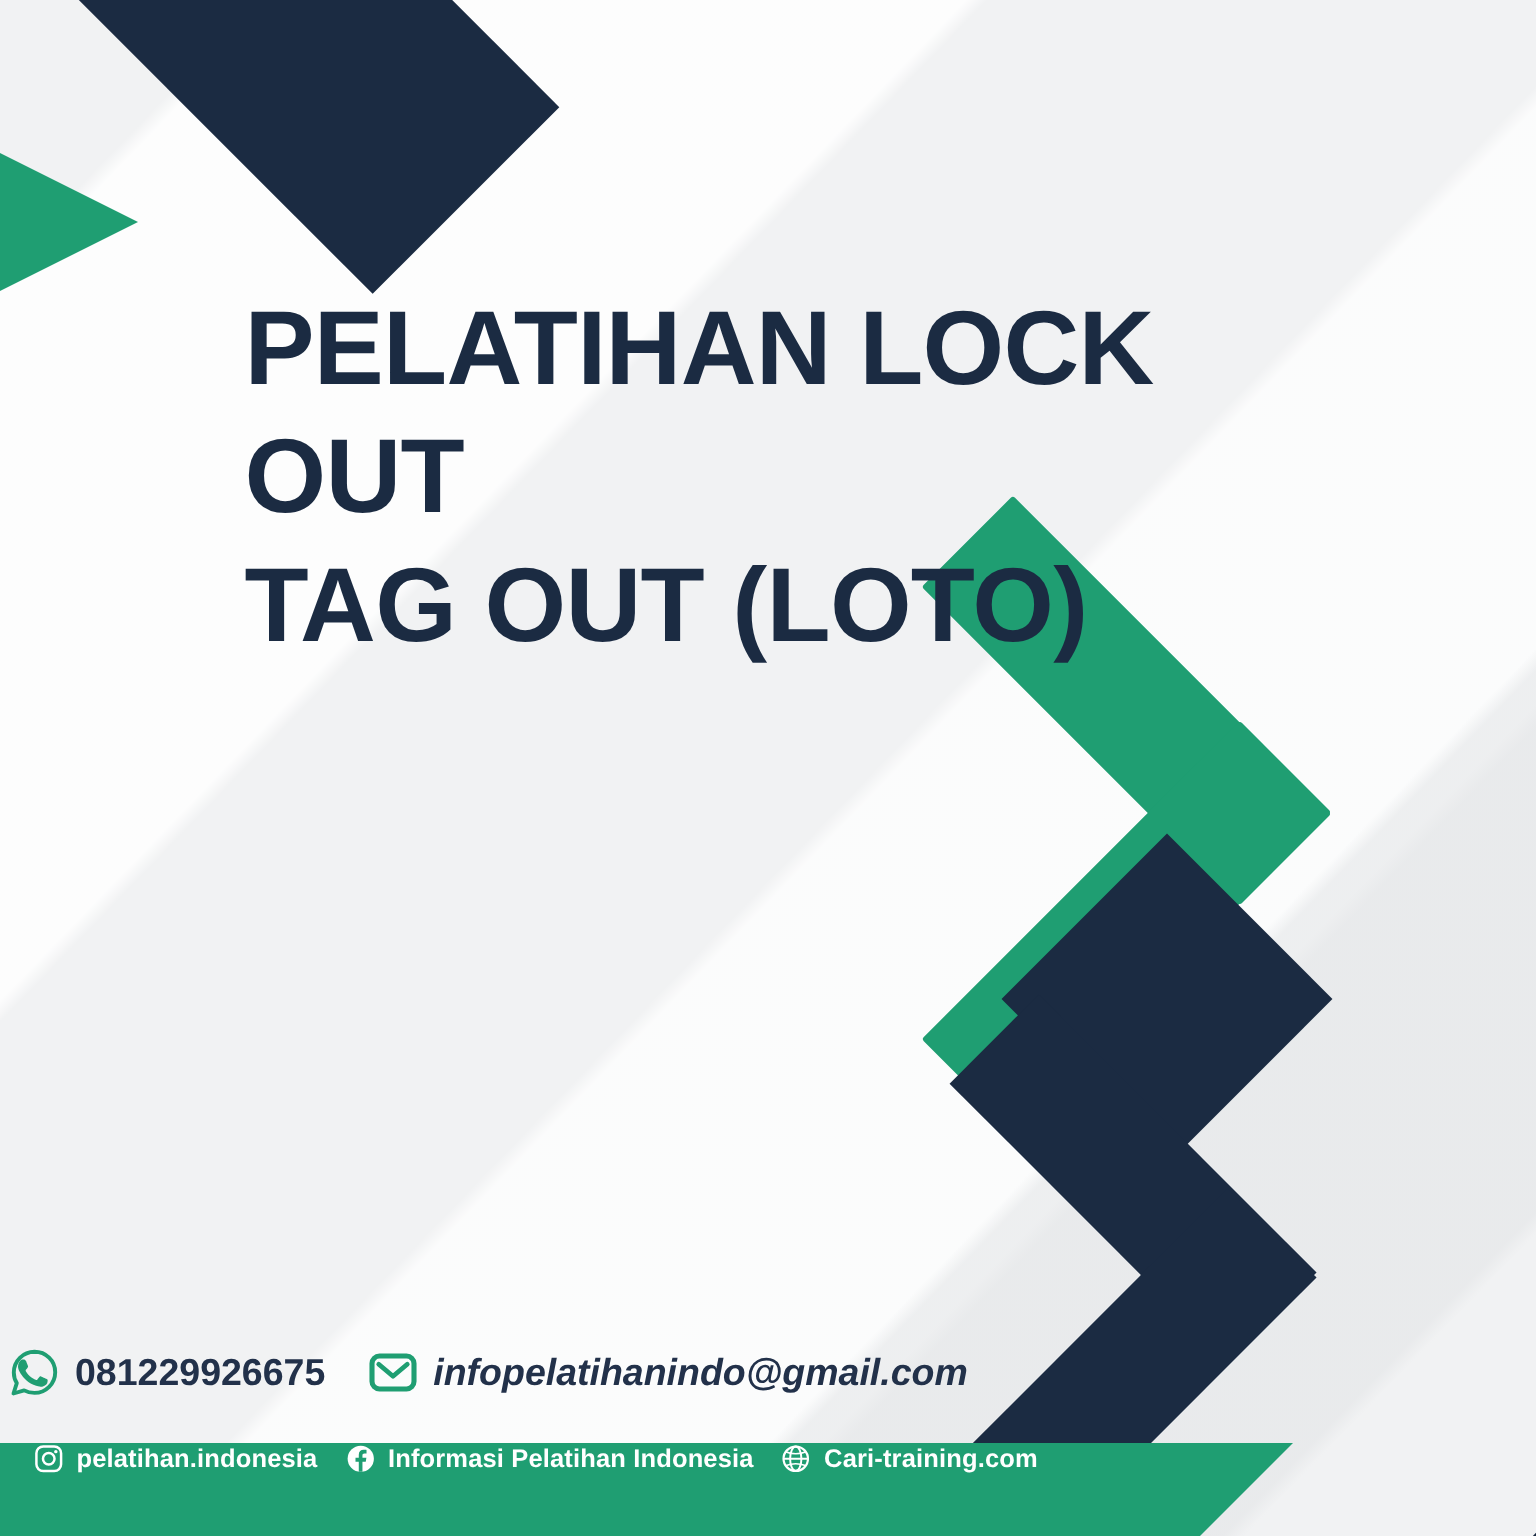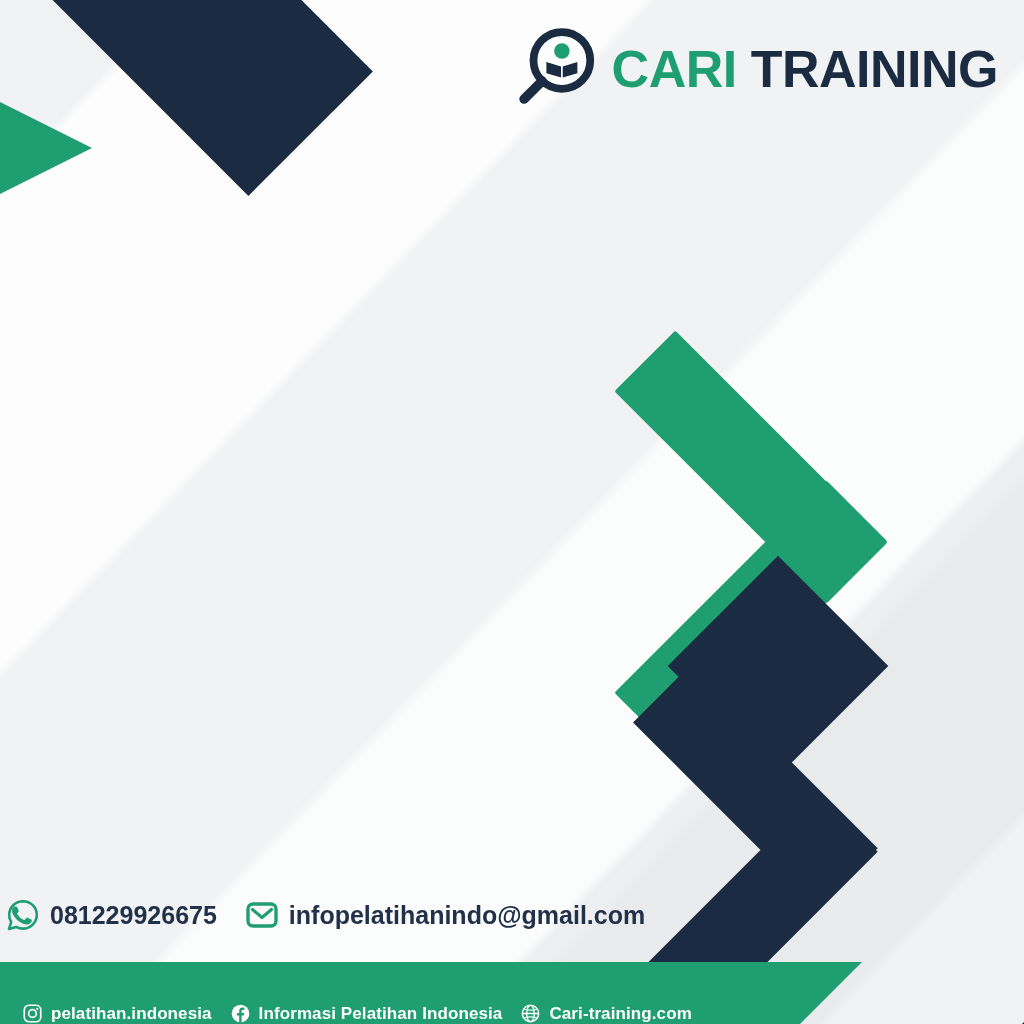--- a/index.html
+++ b/index.html
@@ -201,40 +201,40 @@
     display: flex;
     align-items: center;
     gap: 14px;
     color: #1b2b42;
   }
   .contact-item {
     display: flex;
     align-items: center;
     gap: 10px;
   }
-  .contact-item + .contact-item { margin-left: 14px; }
+  .contact-item + .contact-item { margin-left: 14px; font-style: italic; }
   .contact-text {
     font-size: 25px;
     font-weight: 700;
     color: #22314a;
     white-space: nowrap;
   }
   .c-icon { display: block; }
 
   
   .footer {
     position: absolute;
     left: 0;
     bottom: 0;
     width: 1024px;
     height: 62px;
     background: #1f9e72;
     clip-path: polygon(0 0, 862px 0, 800px 62px, 0 62px);
     display: flex;
-    align-items: flex-end;
+    align-items: flex-start;
     padding-left: 22px;
     gap: 0;
   }
   .f-item {
     display: flex;
     align-items: center;
     gap: 8px;
     margin-right: 18px;
     white-space: nowrap;
   }
@@ -266,33 +266,25 @@
   <div class="shape diamond"></div>
 
   <div class="shape r-navy-chev">
     <div class="arm arm-a"></div>
     <div class="arm arm-b"></div>
   </div>
 
   <div class="shape br-band"></div>
   <div class="shape br-band2"></div>
 
-  <div class="logo">
-    <svg class="logo-mark" viewBox="0 0 100 100">
-      <circle cx="58" cy="40" r="33" fill="none" stroke="#1b2b42" stroke-width="9"></circle>
-      <line x1="35" y1="64" x2="14" y2="85" stroke="#1b2b42" stroke-width="11" stroke-linecap="round"></line>
-      <circle cx="58" cy="29" r="9" fill="#1f9e72"></circle>
-      <path d="M40 42 L57 47 L57 60 L40 55 Z" fill="#1b2b42"></path>
-      <path d="M76 42 L59 47 L59 60 L76 55 Z" fill="#1b2b42"></path>
-    </svg>
-    <div class="logo-text">
-      <span class="logo-cari">CARI</span><span>&nbsp;</span><span class="logo-training">TRAINING</span>
-    </div>
-  </div>
-
+
+  <div class="headline">
+    <span class="line">PELATIHAN LOCK OUT</span>
+    <span class="line">TAG OUT (LOTO)</span>
+  </div>
 
   <div class="contact-row">
 
     <div class="contact-item">
       <svg class="c-icon" width="34" height="34" viewBox="0 0 34 34">
         <path d="M17 3.2c-7.6 0-13.8 6.2-13.8 13.8 0 2.6.7 5 2 7.1L3 31l7.1-2.1c2 1.1 4.4 1.7 6.9 1.7 7.6 0 13.8-6.2 13.8-13.8S24.6 3.2 17 3.2z" fill="none" stroke="#1f9e72" stroke-width="2.6" stroke-linejoin="round"></path>
         <path d="M12.4 11.2c-.4-.9-.8-.9-1.2-.9h-1c-.4 0-.9.1-1.4.7-.5.6-1.8 1.8-1.8 4.3s1.9 5 2.1 5.4c.3.4 3.6 5.7 8.9 7.7 4.4 1.7 5.3 1.4 6.3 1.3 1-.1 3.1-1.3 3.6-2.5.4-1.3.4-2.3.3-2.5-.1-.2-.5-.4-1-.6-.5-.3-3.1-1.5-3.6-1.7-.5-.2-.8-.3-1.2.3-.4.6-1.3 1.7-1.6 2-.3.3-.6.4-1.1.1-.5-.3-2.2-.8-4.2-2.6-1.6-1.4-2.6-3.1-2.9-3.6-.3-.5 0-.8.2-1.1.2-.2.5-.6.8-.9.2-.3.3-.5.5-.9.2-.3.1-.6 0-.9-.1-.3-1.1-2.8-1.5-3.8z" fill="#1f9e72" transform="translate(-0.5 -1.2) scale(0.93)"></path>
       </svg>
       <span class="contact-text">081229926675</span>
     </div>

